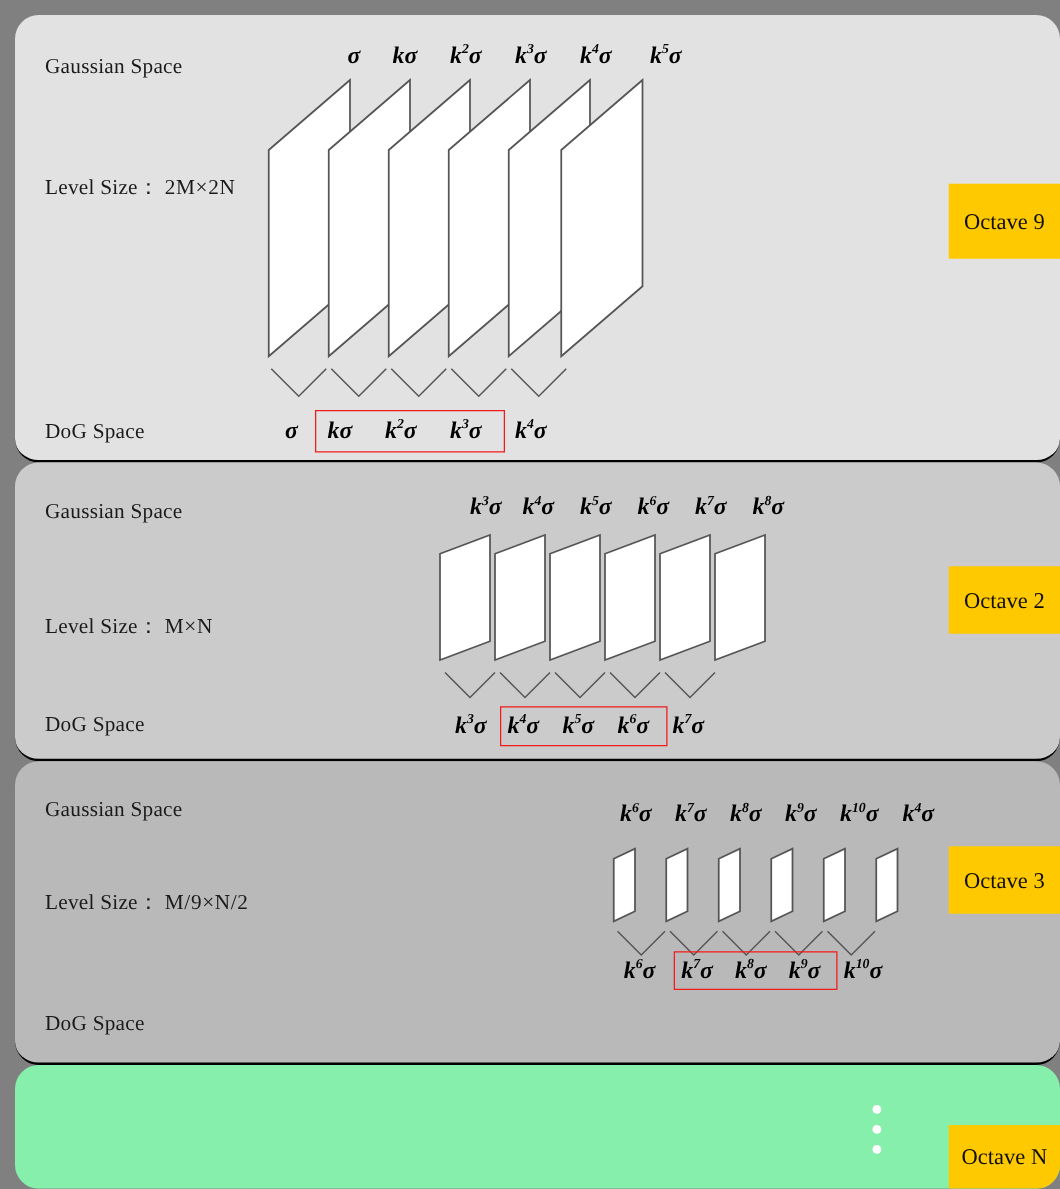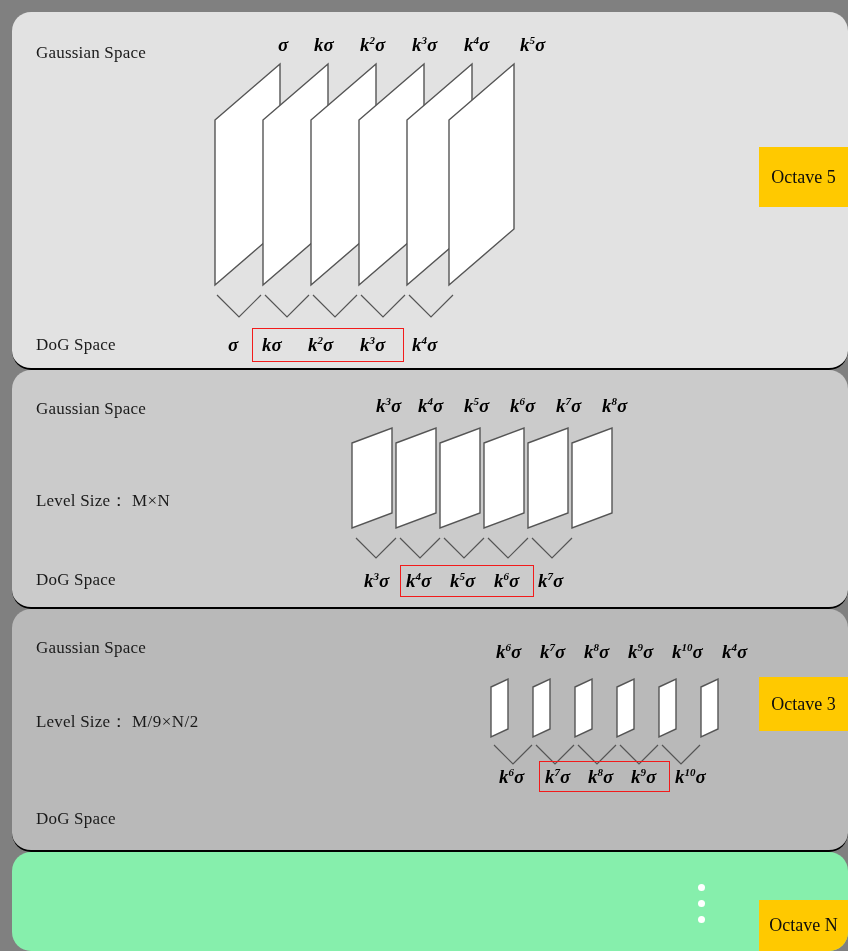--- a/index.html
+++ b/index.html
@@ -89,20 +89,24 @@
 </style>
 </head>
 <body>
 
 <div id="figure">
 
   <div class="band" id="band-1">
 
     <div class="row-label" style="left:24px;top:31px;">Gaussian Space</div>
 
+    <div class="row-label" style="left:24px;top:126px;">
+      <span>Level Size：</span>
+      <span class="lvl-val">2M×2N</span>
+    </div>
 
     <div class="row-label" style="left:24px;top:323px;">DoG Space</div>
 
     <div class="sigma-label" style="left:266px;top:23px;">
       <span class="sg">σ</span>
     </div>
     <div class="sigma-label" style="left:302px;top:23px;">
       <span>k</span><span class="sg">σ</span>
     </div>
     <div class="sigma-label" style="left:348px;top:23px;">
@@ -147,21 +151,21 @@
     <div class="sigma-label" style="left:296px;top:323px;">
       <span>k</span><sup>2</sup><span class="sg">σ</span>
     </div>
     <div class="sigma-label" style="left:348px;top:323px;">
       <span>k</span><sup>3</sup><span class="sg">σ</span>
     </div>
     <div class="sigma-label" style="left:400px;top:323px;">
       <span>k</span><sup>4</sup><span class="sg">σ</span>
     </div>
 
-    <div class="octave-tag" style="left:747px;top:135px;width:89px;height:60px;">Octave 5</div>
+    <div class="octave-tag" style="left:747px;top:135px;width:89px;height:60px;">Octave 9</div>
   </div>
 
   <div class="band" id="band-2">
 
     <div class="row-label" style="left:24px;top:29px;">Gaussian Space</div>
 
     <div class="row-label" style="left:24px;top:119px;">
       <span>Level Size：</span>
       <span class="lvl-val">M×N</span>
     </div>
@@ -216,20 +220,21 @@
     <div class="sigma-label" style="left:438px;top:201px;">
       <span>k</span><sup>5</sup><span class="sg">σ</span>
     </div>
     <div class="sigma-label" style="left:482px;top:201px;">
       <span>k</span><sup>6</sup><span class="sg">σ</span>
     </div>
     <div class="sigma-label" style="left:526px;top:201px;">
       <span>k</span><sup>7</sup><span class="sg">σ</span>
     </div>
 
+    <div class="octave-tag" style="left:747px;top:83px;width:89px;height:54px;">Octave 2</div>
   </div>
 
   <div class="band" id="band-3">
 
     <div class="row-label" style="left:24px;top:29px;">Gaussian Space</div>
 
     <div class="row-label" style="left:24px;top:101px;">
       <span>Level Size：</span>
       <span class="lvl-val">M/9×N/2</span>
     </div>

